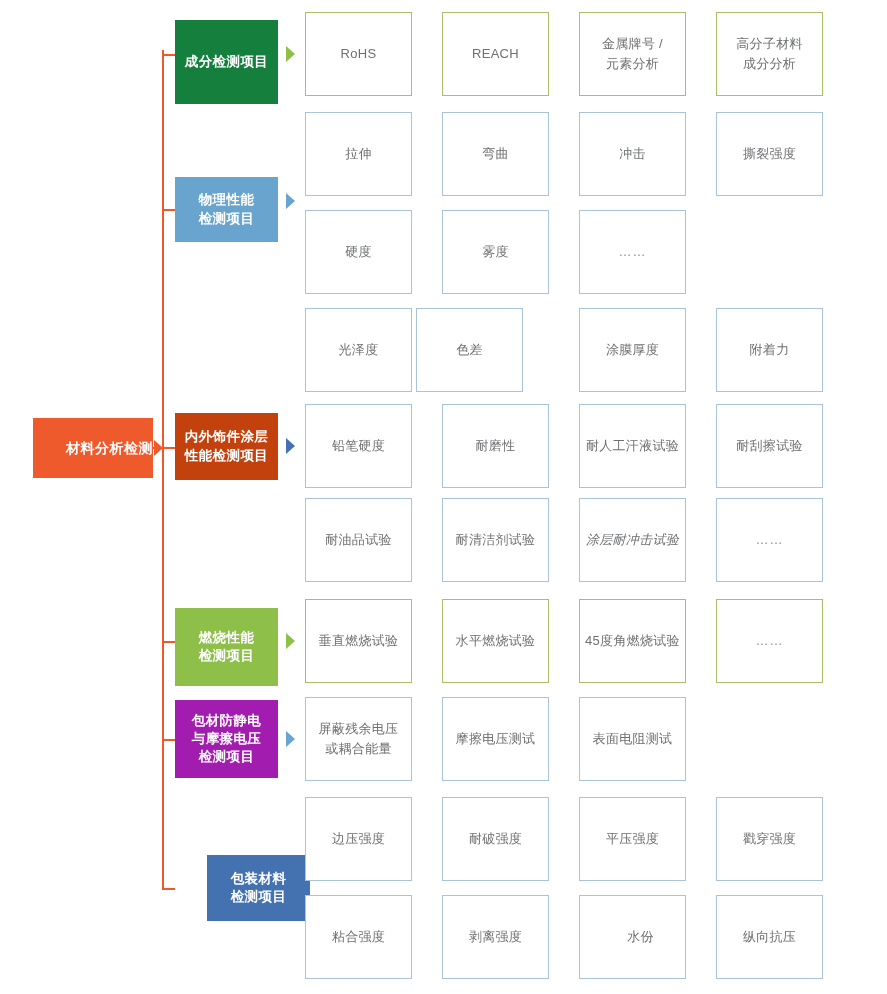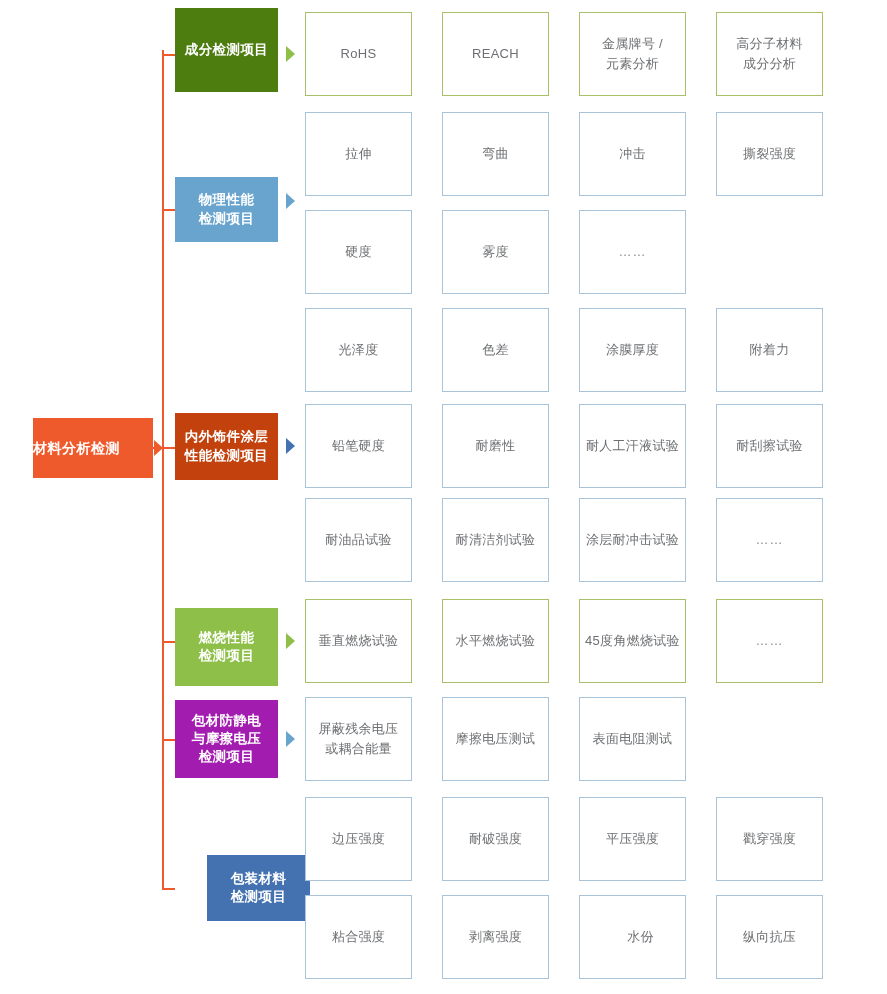--- a/index.html
+++ b/index.html
@@ -25,21 +25,21 @@
     top: 418px;
     width: 120px;
     height: 60px;
     background: #ef5a2c;
     color: #ffffff;
     font-size: 14px;
     font-weight: bold;
     letter-spacing: 0.5px;
     display: flex;
     align-items: center;
-    justify-content: flex-start;
+    justify-content: flex-end;
     text-align: center;
     line-height: 1.35;
   }
   .root-arrow {
     position: absolute;
     left: 154px;
     top: 440px;
     width: 0;
     height: 0;
     border-left: 9px solid #ef5a2c;
@@ -134,21 +134,21 @@
 
   <div id="branches-layer">
       <div class="branch" style="top: 54px;"></div>
       <div class="branch" style="top: 209px;"></div>
       <div class="branch" style="top: 447px;"></div>
       <div class="branch" style="top: 641px;"></div>
       <div class="branch" style="top: 739px;"></div>
       <div class="branch" style="top: 888px;"></div>
     </div>
   <div id="categories-layer">
-      <div class="cat-box" style="top: 8px; height: 84px; background: #4d7c0f;">
+      <div class="cat-box" style="top: 20px; height: 84px; background: #15803d;">
         <span>成分检测项目</span>
       </div>
       <div class="cat-arrow" style="top: 46px; border-left: 9px solid rgb(141, 191, 73);"></div>
       <div class="cat-box" style="top: 177px; height: 65px; background: rgb(104, 164, 206); text-align: center;">
         <span>物理性能<br>检测项目</span>
       </div>
       <div class="cat-arrow" style="top: 193px; border-left: 9px solid rgb(104, 164, 206);"></div>
       <div class="cat-box" style="top: 413px; height: 67px; background: #c2410c;">
         <span>内外饰件涂层<br>性能检测项目</span>
       </div>
@@ -196,21 +196,21 @@
       </div>
       <div class="item-box blue-border" style="left: 442px; top: 210px; border-color: rgb(169, 195, 216);">
         <span>雾度</span>
       </div>
       <div class="item-box blue-border" style="left: 579px; top: 210px; border-color: rgb(169, 195, 216);">
         <span class="ellipsis">……</span>
       </div>
       <div class="item-box blue-border" style="left: 305px; top: 308px; border-color: rgb(169, 195, 216);">
         <span>光泽度</span>
       </div>
-      <div class="item-box blue-border" style="left: 442px; top: 308px; border-color: rgb(169, 195, 216);">
+      <div class="item-box blue-border" style="left: 416px; top: 308px; border-color: rgb(169, 195, 216);">
         <span>色差</span>
       </div>
       <div class="item-box blue-border" style="left: 579px; top: 308px; border-color: rgb(169, 195, 216);">
         <span>涂膜厚度</span>
       </div>
       <div class="item-box blue-border" style="left: 716px; top: 308px; border-color: rgb(169, 195, 216);">
         <span>附着力</span>
       </div>
       <div class="item-box blue-border" style="left: 305px; top: 404px; border-color: rgb(169, 195, 216);">
         <span>铅笔硬度</span>
@@ -223,21 +223,21 @@
       </div>
       <div class="item-box blue-border" style="left: 716px; top: 404px; border-color: rgb(169, 195, 216);">
         <span>耐刮擦试验</span>
       </div>
       <div class="item-box blue-border" style="left: 305px; top: 498px; border-color: rgb(169, 195, 216);">
         <span>耐油品试验</span>
       </div>
       <div class="item-box blue-border" style="left: 442px; top: 498px; border-color: rgb(169, 195, 216);">
         <span>耐清洁剂试验</span>
       </div>
-      <div class="item-box blue-border" style="left: 579px; top: 498px; border-color: rgb(169, 195, 216);">
+      <div class="item-box blue-border" style="left: 579px; top: 498px; border-color: rgb(169, 195, 216); font-style: italic;">
         <span>涂层耐冲击试验</span>
       </div>
       <div class="item-box blue-border" style="left: 716px; top: 498px; border-color: rgb(169, 195, 216);">
         <span class="ellipsis">……</span>
       </div>
       <div class="item-box green-border" style="left: 305px; top: 599px; border-color: rgb(168, 192, 106);">
         <span>垂直燃烧试验</span>
       </div>
       <div class="item-box green-border" style="left: 442px; top: 599px; border-color: rgb(168, 192, 106);">
         <span>水平燃烧试验</span>

